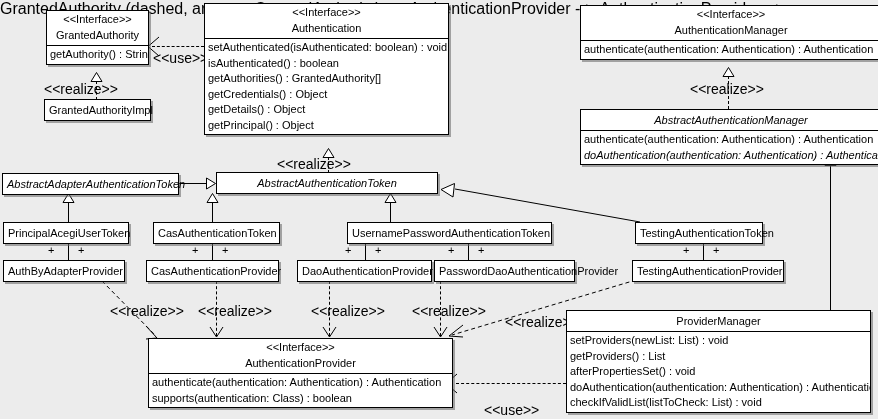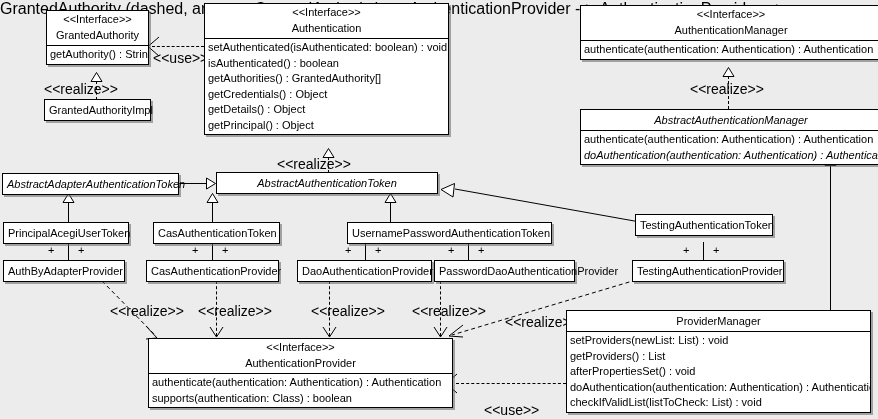--- a/index.html
+++ b/index.html
@@ -336,21 +336,21 @@
   <div class="cls simple" style="left:3px; top:222px; width:126px;">
     <span class="cname">PrincipalAcegiUserToken</span>
   </div>
 
   
   <div class="cls simple" style="left:347px; top:222px; width:205px;">
     <span class="cname">UsernamePasswordAuthenticationToken</span>
   </div>
 
   
-  <div class="cls simple" style="left:635px; top:214px; width:138px;">
+  <div class="cls simple" style="left:635px; top:222px; width:128px;">
     <span class="cname">TestingAuthenticationToken</span>
   </div>
 
   
   <div class="cls simple" style="left:3px; top:260px; width:122px;">
     <span class="cname">AuthByAdapterProvider</span>
   </div>
 
   
   <div class="cls simple" style="left:146px; top:260px; width:133px;">

